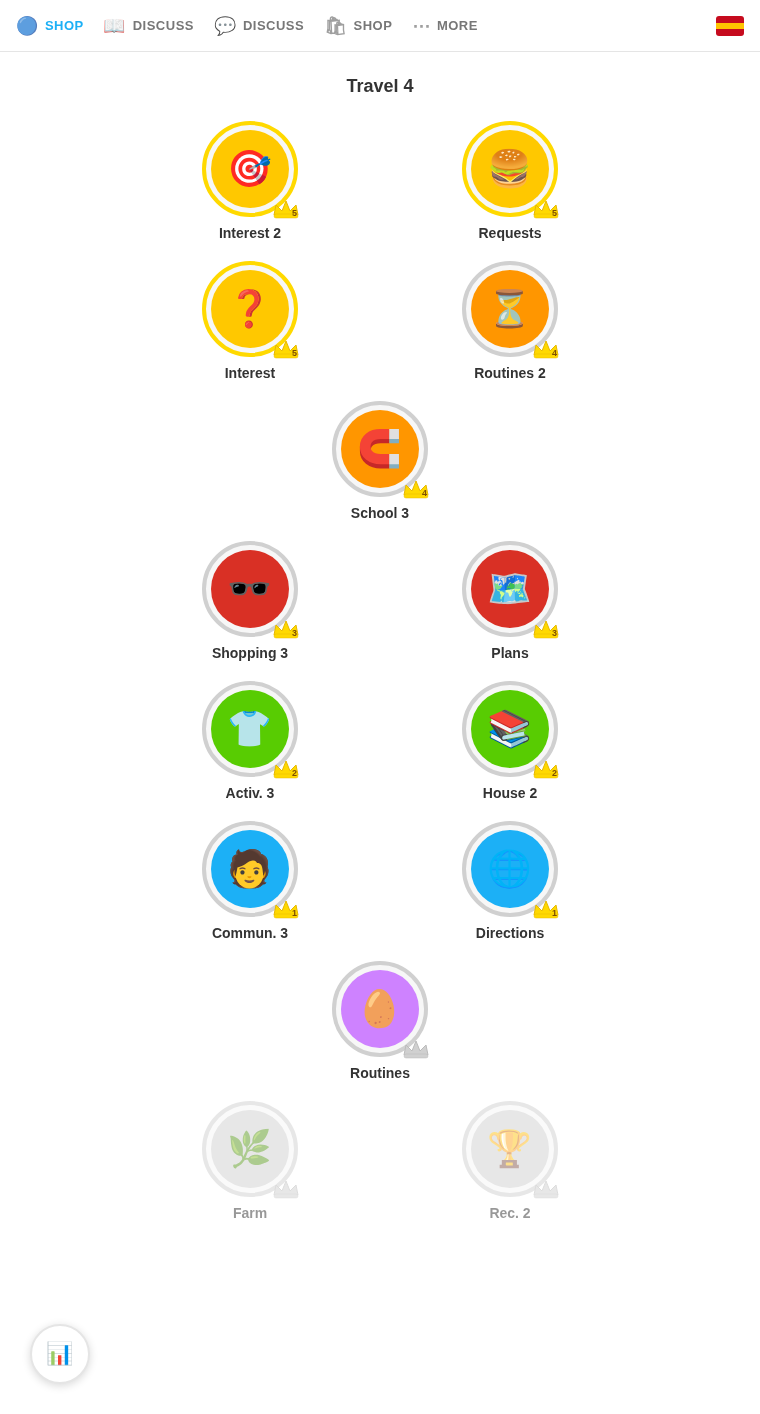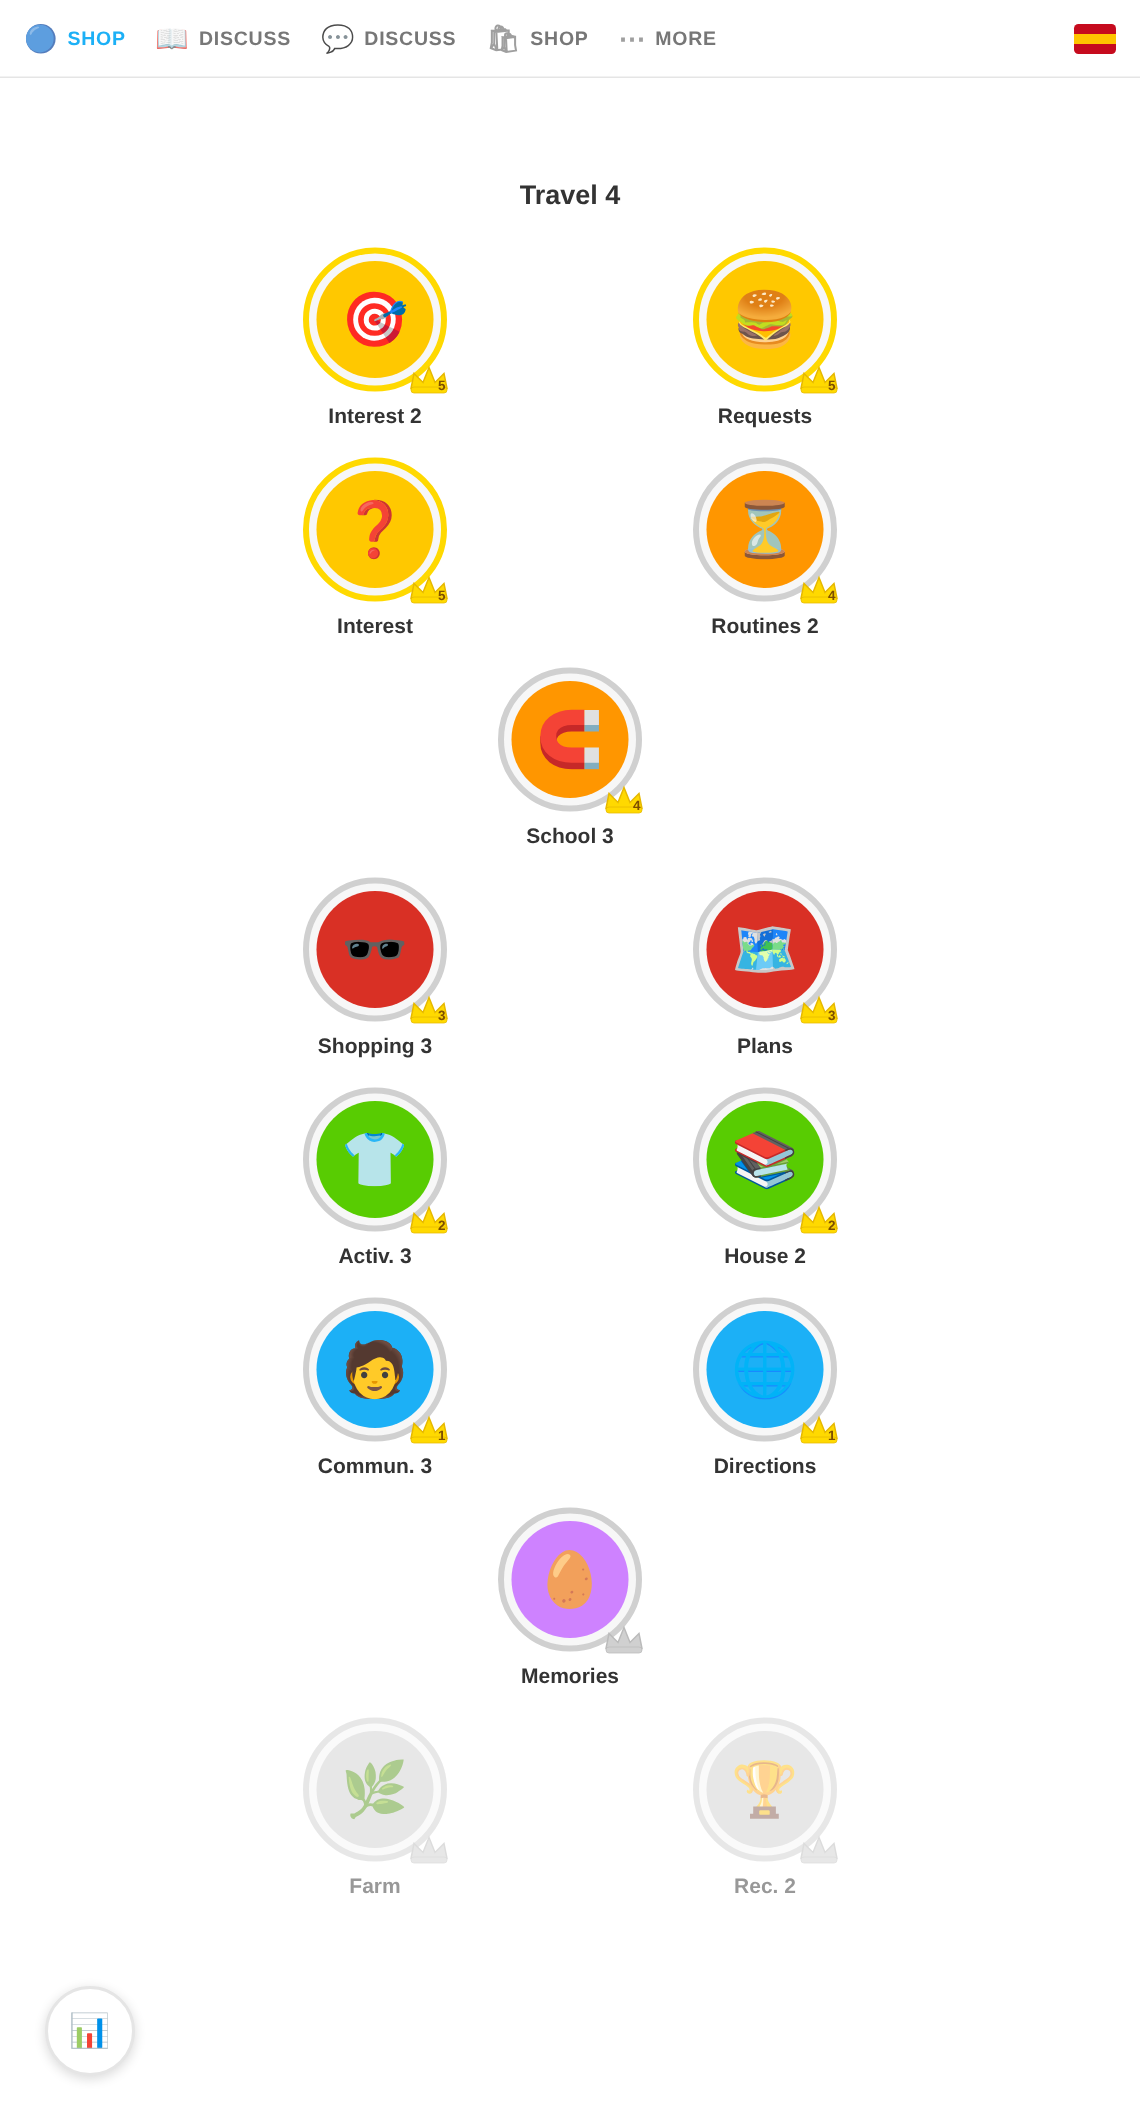--- a/index.html
+++ b/index.html
@@ -50,21 +50,20 @@
     .main {
       padding: 24px 16px 40px;
     }
 
     .section-title {
       text-align: center;
       font-size: 18px;
       font-weight: 700;
       color: #333;
       margin-bottom: 24px;
-      margin-top: 44px;
     }
 
     .skills-grid {
       display: grid;
       grid-template-columns: 1fr 1fr;
       gap: 20px 20px;
       max-width: 500px;
       margin: 0 auto 20px;
     }
     .skills-grid.single {
@@ -396,21 +395,21 @@
         <div class="skill-circle active-border">
           <div class="skill-inner bg-purple">🥚</div>
         </div>
         <div class="crown-container">
           <svg class="crown-svg" viewBox="0 0 28 22" fill="none">
             <path d="M2 18 L4 8 L10 14 L14 4 L18 14 L24 8 L26 18 Z" fill="#d0d0d0" stroke="#bbb" stroke-width="1"></path>
             <rect x="2" y="17" width="24" height="4" rx="2" fill="#d0d0d0" stroke="#bbb" stroke-width="0.5"></rect>
           </svg>
         </div>
       </div>
-      <span class="skill-label">Memories</span>
+      <span class="skill-label">Routines</span>
     </div>
   </div>
 
   <div class="skills-grid">
     <div class="skill-item" style="opacity:0.5">
       <div class="skill-circle-wrap">
         <div class="skill-circle active-border">
           <div class="skill-inner bg-gray">🌿</div>
         </div>
         <div class="crown-container">

